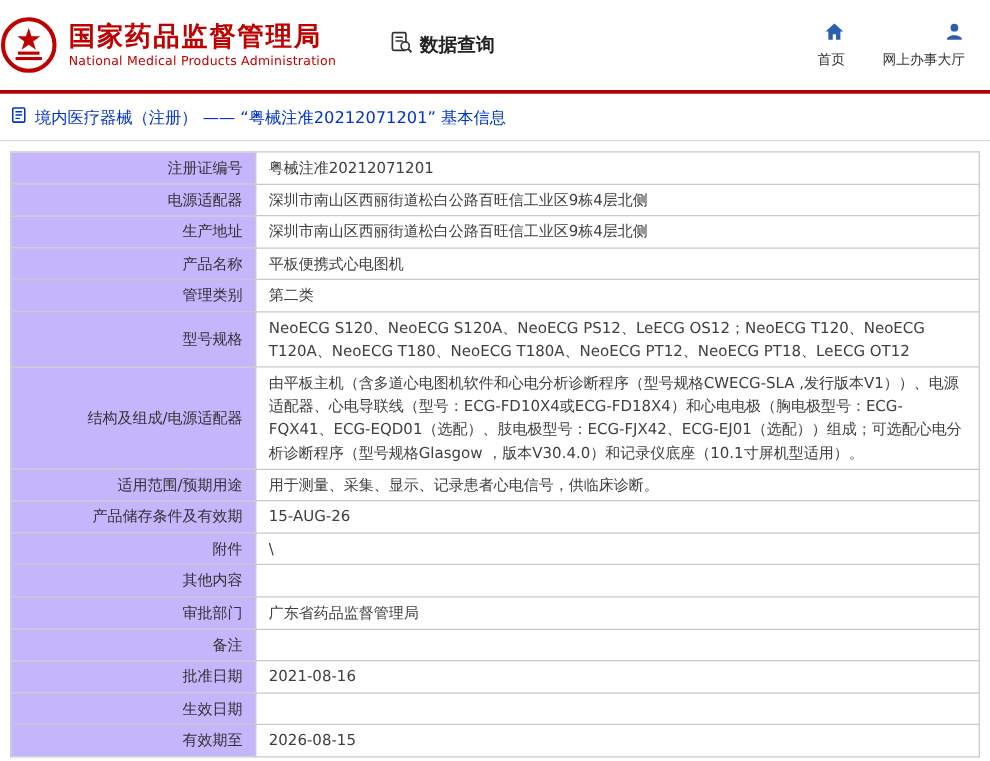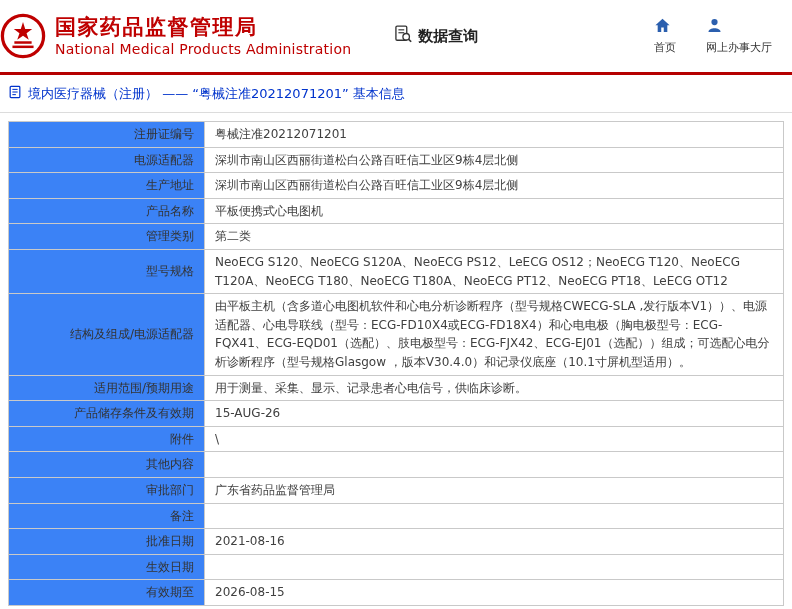--- a/index.html
+++ b/index.html
@@ -7,32 +7,32 @@
   body {
     width:792px; min-height:609px;
     font-family:"DejaVu Sans","Liberation Sans",sans-serif;
     color:#333; overflow:hidden;
   }
   
   .header { display:flex; align-items:center; height:72px; padding:0 14px 0 0; }
   .emblem { width:46px; height:46px; flex:0 0 auto; display:block; }
   .org { margin-left:9px; }
   .org-cn { font-size:21px; font-weight:bold; color:#bf0000; letter-spacing:1.5px; line-height:1.15; }
-  .org-en { font-size:14px; color:#bf0000; margin-top:2px; letter-spacing:.2px; }
+  .org-en { font-size:10px; color:#bf0000; margin-top:2px; letter-spacing:.2px; }
   .dq { display:flex; align-items:center; gap:5px; margin-left:42px; font-size:15px; font-weight:bold; color:#222; cursor:pointer; }
   .nav { margin-left:auto; display:flex; gap:30px; padding-right:6px; }
-  .nav-item { display:flex; flex-direction:column; align-items:flex-start; gap:3px; font-size:11px; color:#333; cursor:pointer; }
+  .nav-item { display:flex; flex-direction:column; align-items:flex-end; gap:3px; font-size:11px; color:#333; cursor:pointer; }
   .redline { height:3px; background:#b50000; }
   
   .crumb { display:flex; align-items:flex-start; gap:6px; padding:10px 8px 9px; font-size:13px; color:#0033cc; border-bottom:1px solid #dcdcdc; }
   
   .tbl-wrap { padding:8px; }
   table { width:100%; border-collapse:collapse; font-size:12px; }
   td { border:1px solid #c9c9c9; padding:3px 10px; vertical-align:middle; line-height:1.55; height:23px; }
-  td.lbl { width:196px; text-align:right; color:#333; background:#3b82f6; white-space:nowrap; }
+  td.lbl { width:196px; text-align:right; color:#333; background:#c4b5fd; white-space:nowrap; }
   td.val { text-align:left; color:#404040;margin-left:28px; }
 </style>
 </head>
 <body>
 
 <div class="page">
 
   <div class="header">
     <span>
       <svg class="emblem" viewBox="0 0 48 48" width="46" height="46">

